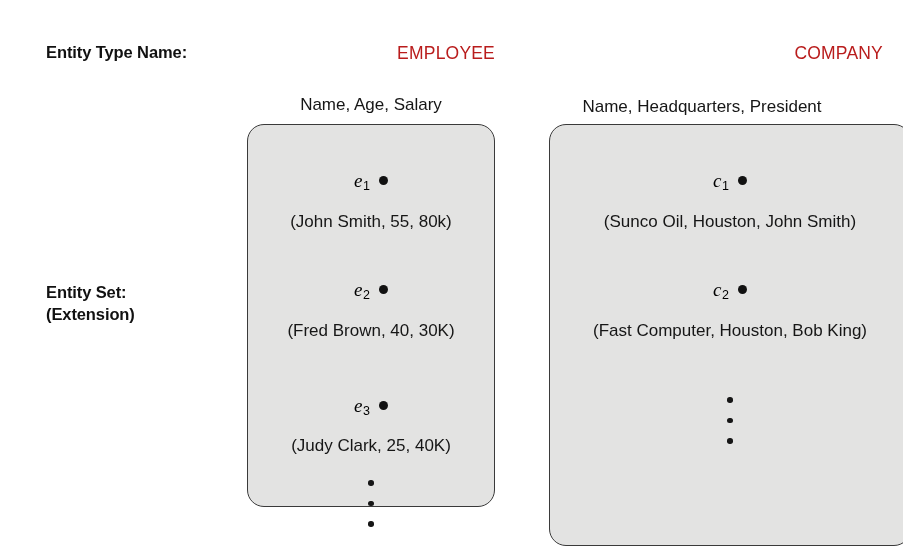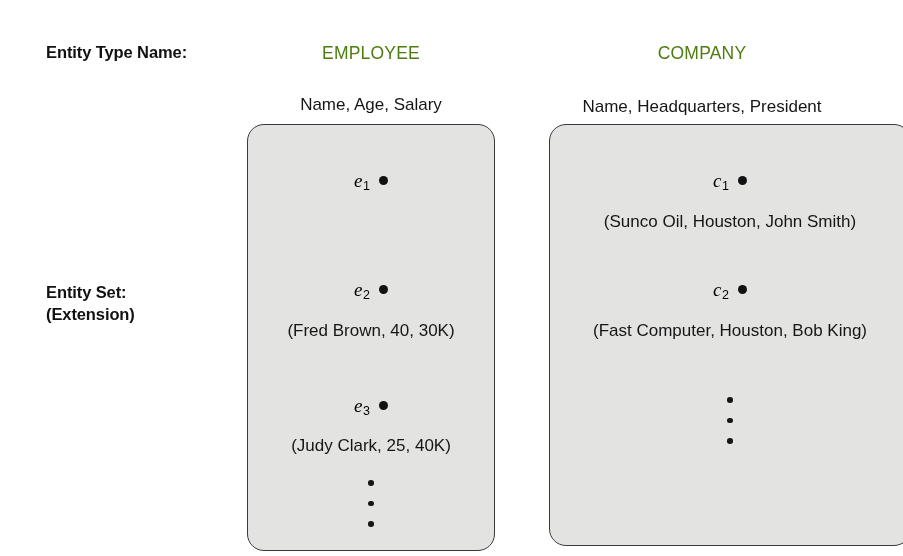--- a/index.html
+++ b/index.html
@@ -30,23 +30,23 @@
     white-space: pre-line;
     color: #111111;
   }
   #label-entity-type-name { left: 46px; top: 41px; }
   #label-entity-set       { left: 46px; top: 281px; }
 
   
   .col-title {
     position: absolute;
     font-size: 17.5px;
-    text-align: center;
+    text-align: right;
     letter-spacing: 0.2px;
-    color: #4d7c0f;
+    color: #b91c1c;
     white-space: nowrap;
   }
   .col-attrs {
     position: absolute;
     font-size: 17px;
     text-align: center;
     letter-spacing: 0px;
     color: #161616;
     white-space: nowrap;
   }
@@ -56,21 +56,21 @@
   #company-attrs  { left: 521px; width: 362px; top: 97px; }
 
   
   .entity-box {
     position: absolute;
     background: #e3e3e2;
     border: 1.6px solid #3a3a3a;
     border-radius: 17px;
     box-sizing: border-box;
   }
-  #employee-box { left: 247px; top: 124px; width: 248px; height: 427px; }
+  #employee-box { left: 247px; top: 124px; width: 248px; height: 383px; }
   #company-box  { left: 549px; top: 124px; width: 362px; height: 422px; }
 
   
   .entity-marker {
     position: absolute;
     width: 100%;
     left: 0;
     text-align: center;
     white-space: nowrap;
     line-height: 1;
@@ -152,20 +152,21 @@
 
   <div class="col-title" id="employee-title">EMPLOYEE</div>
 
   <div class="col-attrs" id="employee-attrs">Name, Age, Salary</div>
 
   <div class="entity-box" id="employee-box">
 
     <div class="entity-marker at-e1">
       <span class="var"><span>e</span><sub>1</sub></span><span class="dot"></span>
     </div>
+    <div class="entity-value at-v1">(John Smith, 55, 80k)</div>
 
     <div class="entity-marker at-e2">
       <span class="var"><span>e</span><sub>2</sub></span><span class="dot"></span>
     </div>
     <div class="entity-value at-v2">(Fred Brown, 40, 30K)</div>
 
     <div class="entity-marker at-e3">
       <span class="var"><span>e</span><sub>3</sub></span><span class="dot"></span>
     </div>
     <div class="entity-value at-v3">(Judy Clark, 25, 40K)</div>

